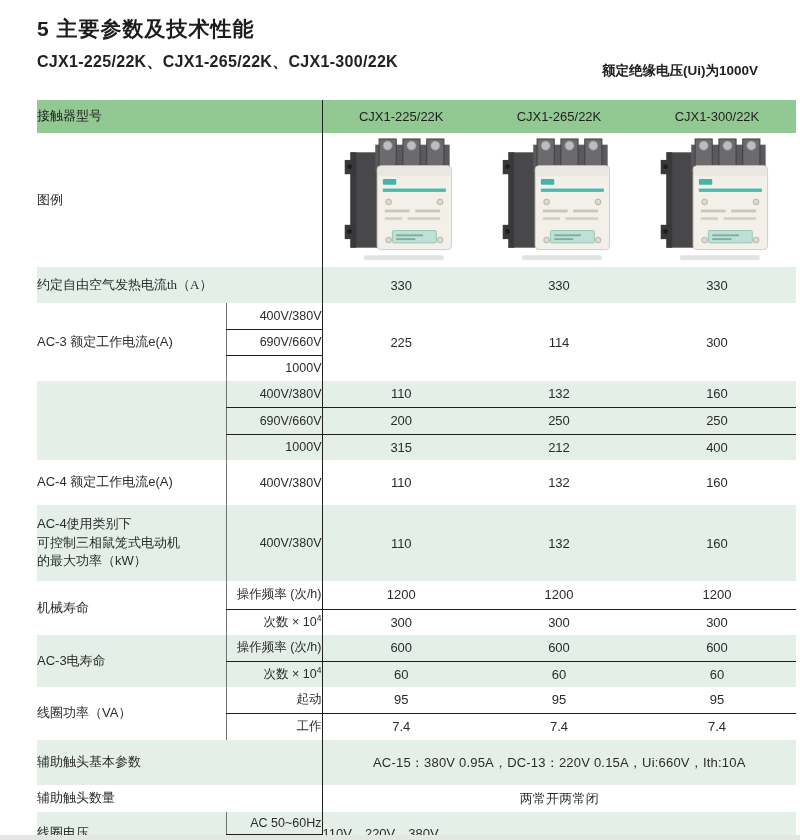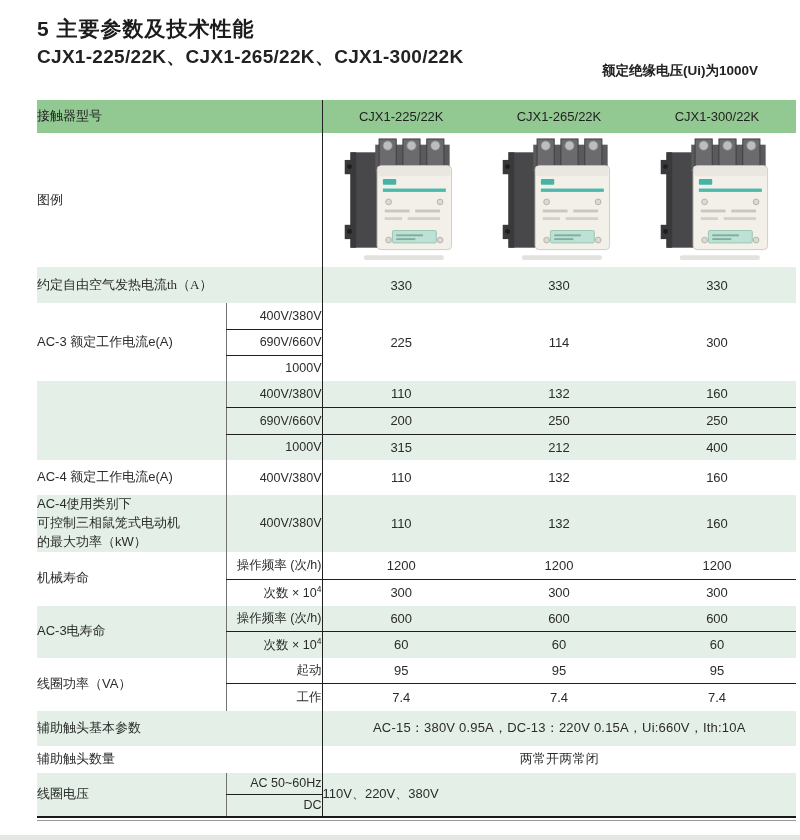--- a/index.html
+++ b/index.html
@@ -2,21 +2,21 @@
 <html><head>
 <meta charset="utf-8">
 <style>
   * { box-sizing: border-box; margin: 0; padding: 0; }
   html, body { width: 800px; height: 840px; background: #ffffff; overflow: hidden; }
   body { font-family: "Liberation Sans", "DejaVu Sans", sans-serif; color: #2b2b2b; position: relative; }
 
   
   .page-head { position: relative; height: 100px; padding: 15px 0 0 37px; }
   .page-title { font-size: 21px; font-weight: bold; letter-spacing: 1px; color: #1c1c1c; }
-  .page-subtitle { font-size: 19px; font-weight: bold; margin-top: 1px; letter-spacing: .3px; color: #222; }
+  .page-subtitle { font-size: 16px; font-weight: bold; margin-top: 9px; letter-spacing: .3px; color: #222; }
   .page-note { position: absolute; top: 62px; right: 42px; font-size: 13.5px; font-weight: bold; color: #222; }
 
   
   table.spec { border-collapse: collapse; table-layout: fixed; width: 759px; margin-left: 37px; font-size: 13px; }
   .spec td, .spec th { padding: 0; vertical-align: middle; font-weight: normal; }
 
   .c-lbl  { width: 189px; }
   .c-sub  { width: 96px; }
   .c-val  { width: 158px; }
 
@@ -30,22 +30,22 @@
   .divR { border-right: 1.5px solid #1f1f1f; font-family: Liberation Serif, serif; }   
   .lineB { border-bottom: 1.5px solid #1f1f1f; } 
   .botB { border-bottom: 2px solid #1a1a1a; }    
 
   .h-header { height: 33px; }
   .h-legend { height: 121px; }
   .h-24 { height: 36px; }
   .h-26 { height: 26px; }
   .h-27 { height: 27px; }
   .h-28 { height: 28px; }
-  .h-29 { height: 35px; }
-  .h-power { height: 56px; }
+  .h-29 { height: 45px; }
+  .h-power { height: 76px; }
   .h-22 { height: 22px; }
 
   .head th { font-size: 13px; color: #1f1f1f; }
   .models-cell { text-align: center; }
   sup.e4 { font-size: 8.5px; vertical-align: super; }
 
   .span-center { text-align: center; letter-spacing: .2px; }
   .coil-v { text-align: left; padding-left: 63px; }
 
   

